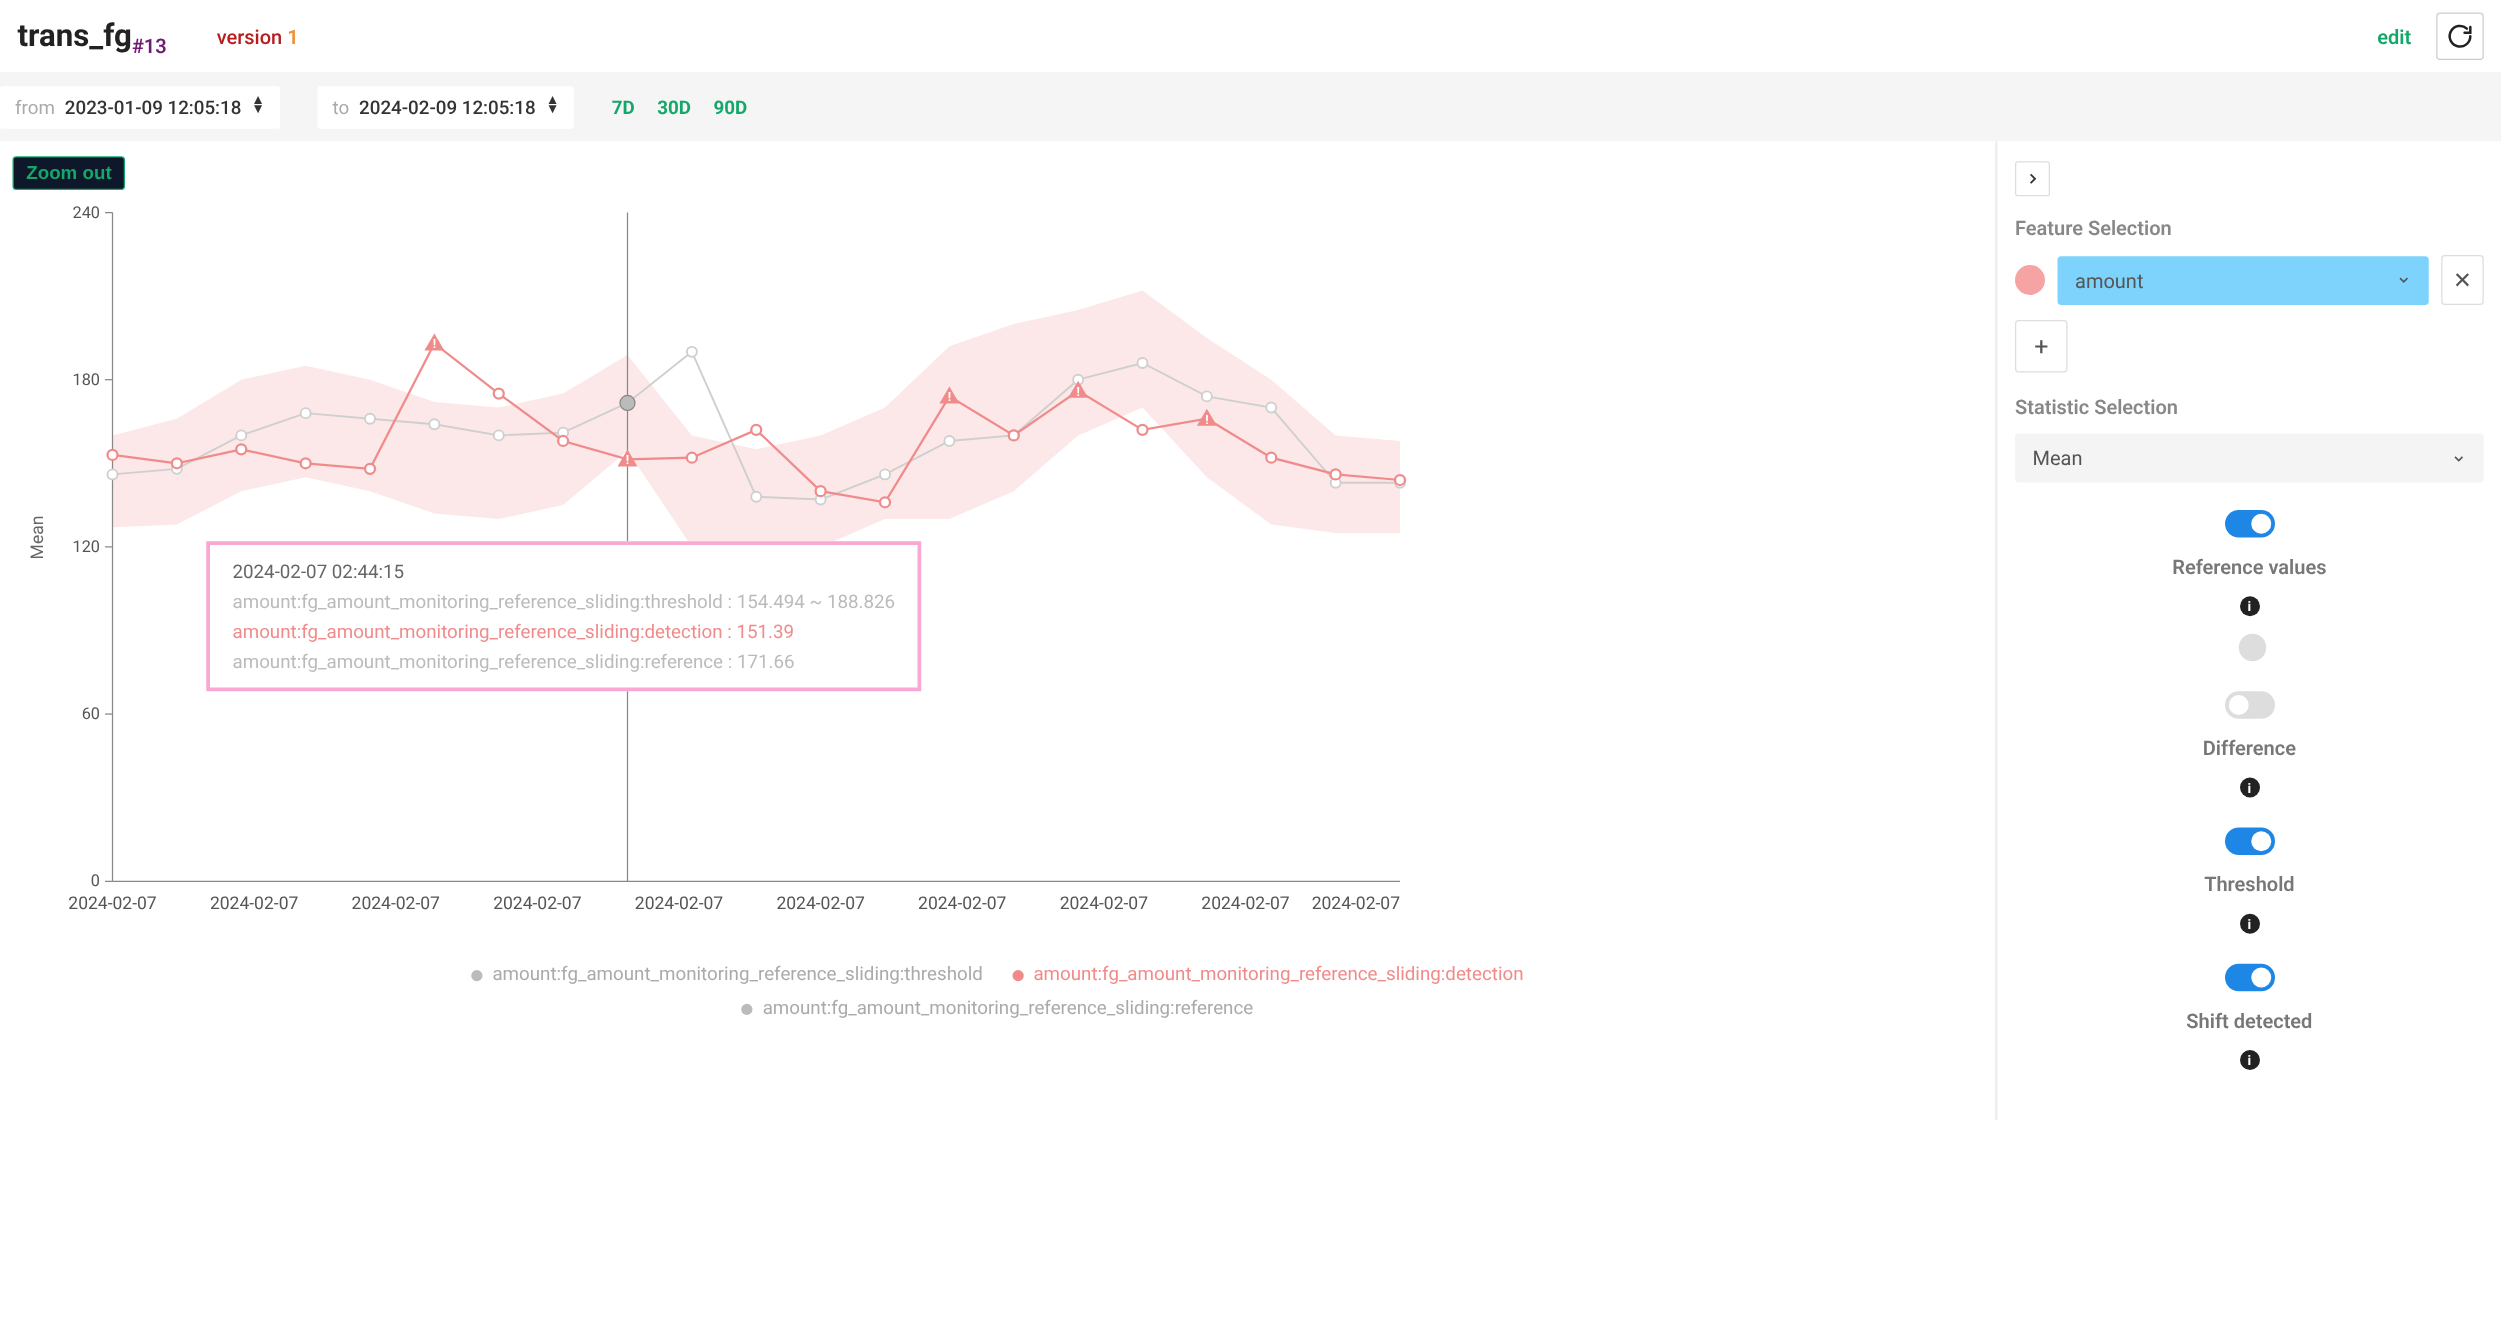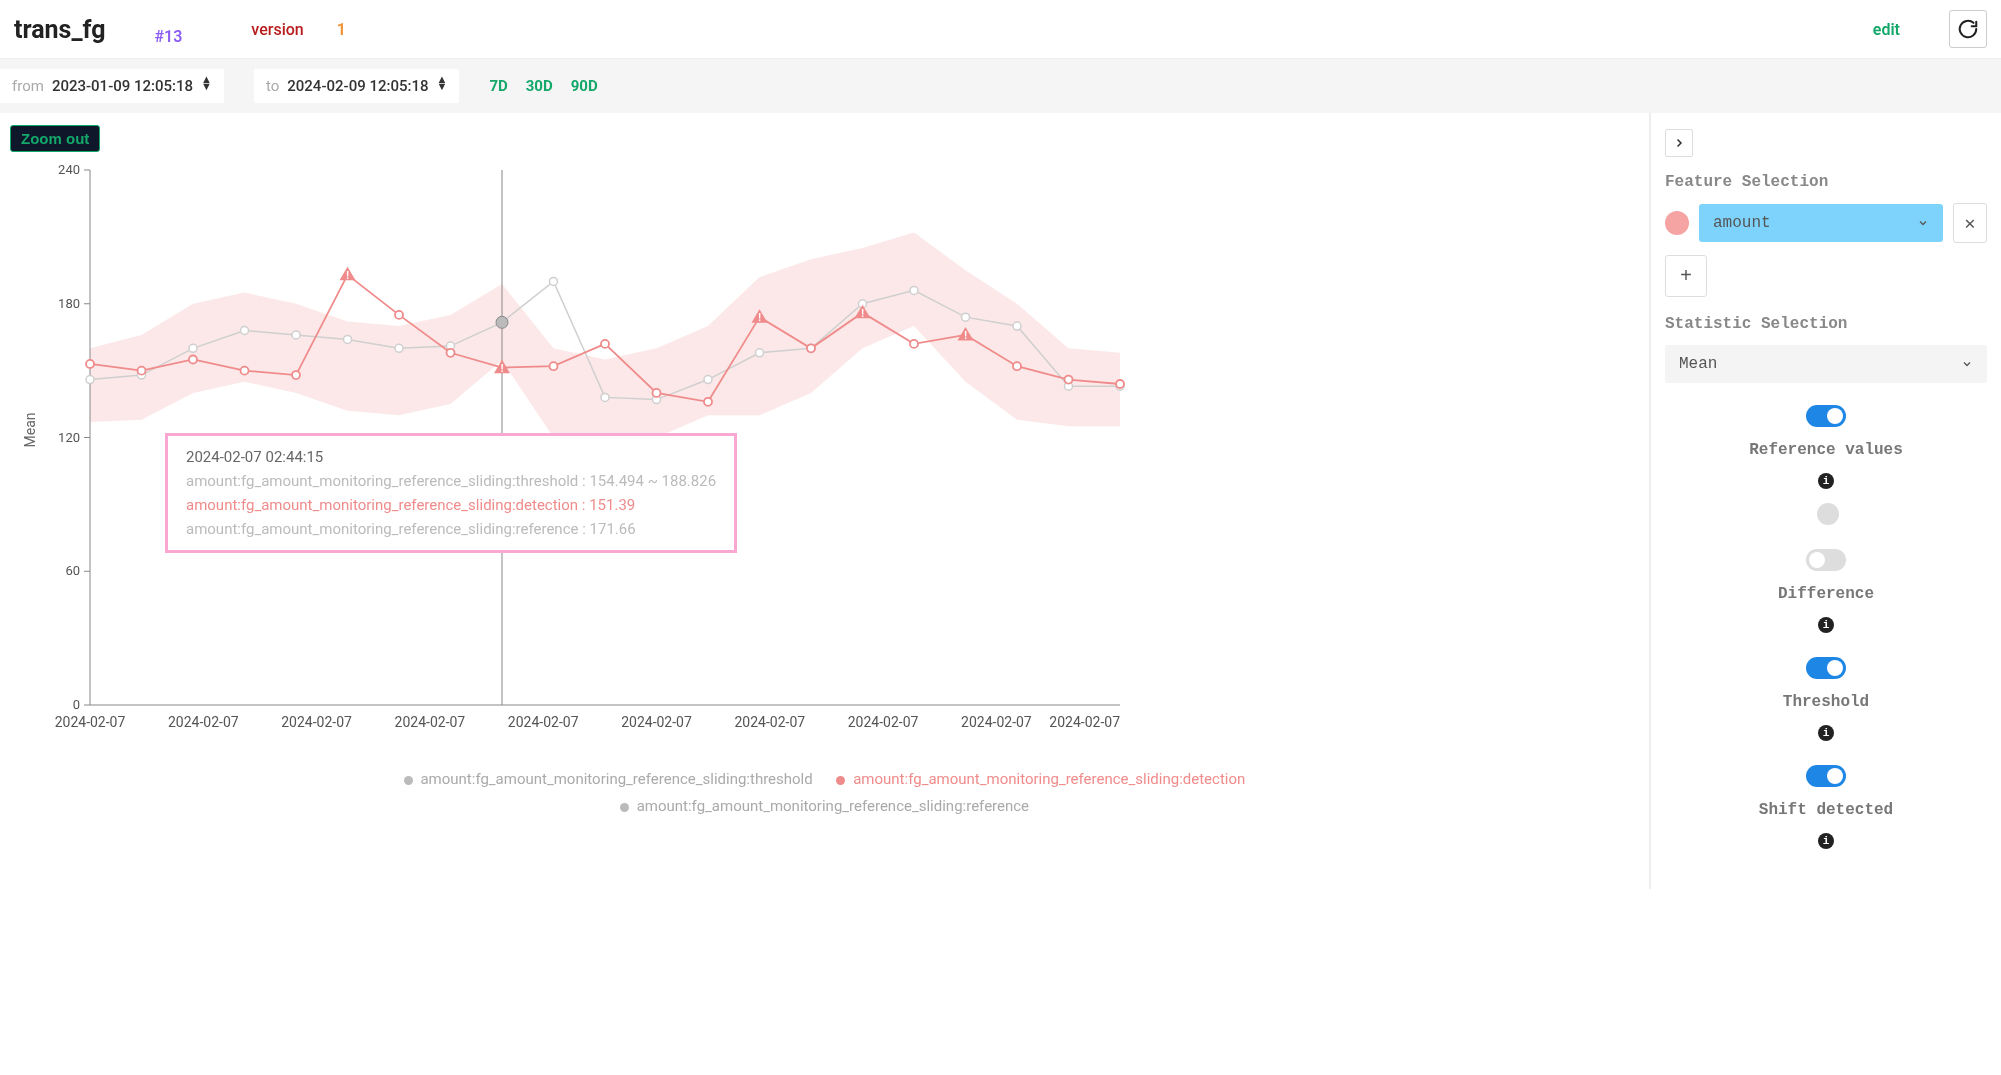--- a/index.html
+++ b/index.html
@@ -1,21 +1,21 @@
 <!DOCTYPE html>
 <html><head>
 <meta charset="utf-8">
 <style>
 * { box-sizing: border-box; margin: 0; padding: 0; }
 body { font-family: -apple-system, BlinkMacSystemFont, "Segoe UI", Roboto, Arial, sans-serif; background: #fff; color: #333; }
 
 
-.header { display: flex; align-items: center; padding: 10px 14px; border-bottom: 1px solid #eee; gap: 29px; }
+.header { display: flex; align-items: center; padding: 10px 14px; border-bottom: 1px solid #eee; }
 .title { font-size: 25px; font-weight: 700; color: #222; }
-.hash { font-size: 16px; color: #8b5cf6; font-weight: 600; margin-left: 20px; align-self: flex-end; margin-bottom: 2px; }
+.hash { font-size: 16px; color: #701a75; font-weight: 600; margin-left: 0; align-self: flex-end; margin-bottom: 2px; }
 .version-label { font-size: 16px; color: #b91c1c; margin-left: 40px; font-weight: 500; }
 .version-num { font-size: 16px; color: #f09030; font-weight: 600; margin-left: 4px; }
 .spacer { flex: 1; }
 .edit-link { color: #13a86a; font-weight: 600; font-size: 16px; margin-right: 20px; }
 .refresh-btn { border: 1px solid #ccc; background: #fff; width: 38px; height: 38px; border-radius: 3px; cursor: pointer; display: flex; align-items: center; justify-content: center; }
 
 
 .range-bar { background: #f5f5f5; padding: 10px 0; display: flex; align-items: center; }
 .date-sel { background: #fff; padding: 8px 12px; display: flex; align-items: flex-start; gap: 8px; border-radius: 2px; margin-right: 30px; }
 .date-sel:first-child { margin-left: 0; }
@@ -36,21 +36,21 @@
 
 
 .chart-tooltip { position: absolute; left: 165px; top: 320px; background: #fff; border: 3px solid #f9a8d4; padding: 12px 18px; font-size: 15px; max-width: 600px; }
 .tt-row { margin-top: 6px; }
 .tt-date { color: #666; }
 .tt-thresh { color: #bbb; }
 .tt-detect { color: #f08b8b; }
 .tt-ref { color: #bbb; }
 
 
-.side-panel { width: 350px; padding: 16px 14px; font-family: Liberation Mono, monospace; }
+.side-panel { width: 403px; padding: 16px 14px; }
 .chevbox { display: inline-flex; border: 1px solid #ddd; width: 28px; height: 28px; align-items: center; justify-content: center; border-radius: 2px; margin-bottom: 16px; }
 .side-section-title { color: #888; font-weight: 600; font-size: 16px; margin-bottom: 12px; }
 .feature-row { display: flex; align-items: center; gap: 10px; margin-bottom: 12px; }
 .color-dot { width: 24px; height: 24px; border-radius: 50%; background: #f5a3a3; }
 .select-box { flex: 1; background: #7dd3fc; padding: 10px 14px; border-radius: 3px; display: flex; justify-content: space-between; align-items: center; font-size: 16px; color: #555; }
 .close-sq { border: 1px solid #ddd; width: 34px; height: 40px; display: flex; align-items: center; justify-content: center; border-radius: 3px; font-size: 18px; color: #555; }
 .add-sq { border: 1px solid #ddd; width: 42px; height: 42px; display: flex; align-items: center; justify-content: center; border-radius: 3px; font-size: 20px; color: #555; margin-bottom: 18px; }
 .stat-select { width: 100%; background: #f4f4f4; padding: 10px 14px; border-radius: 3px; display: flex; justify-content: space-between; align-items: center; font-size: 16px; color: #555; margin-bottom: 22px; }
 .opt-row { display: flex; align-items: center; gap: 14px; margin-bottom: 24px; flex-direction: column; }
 .toggle { width: 40px; height: 22px; border-radius: 11px; position: relative; }

